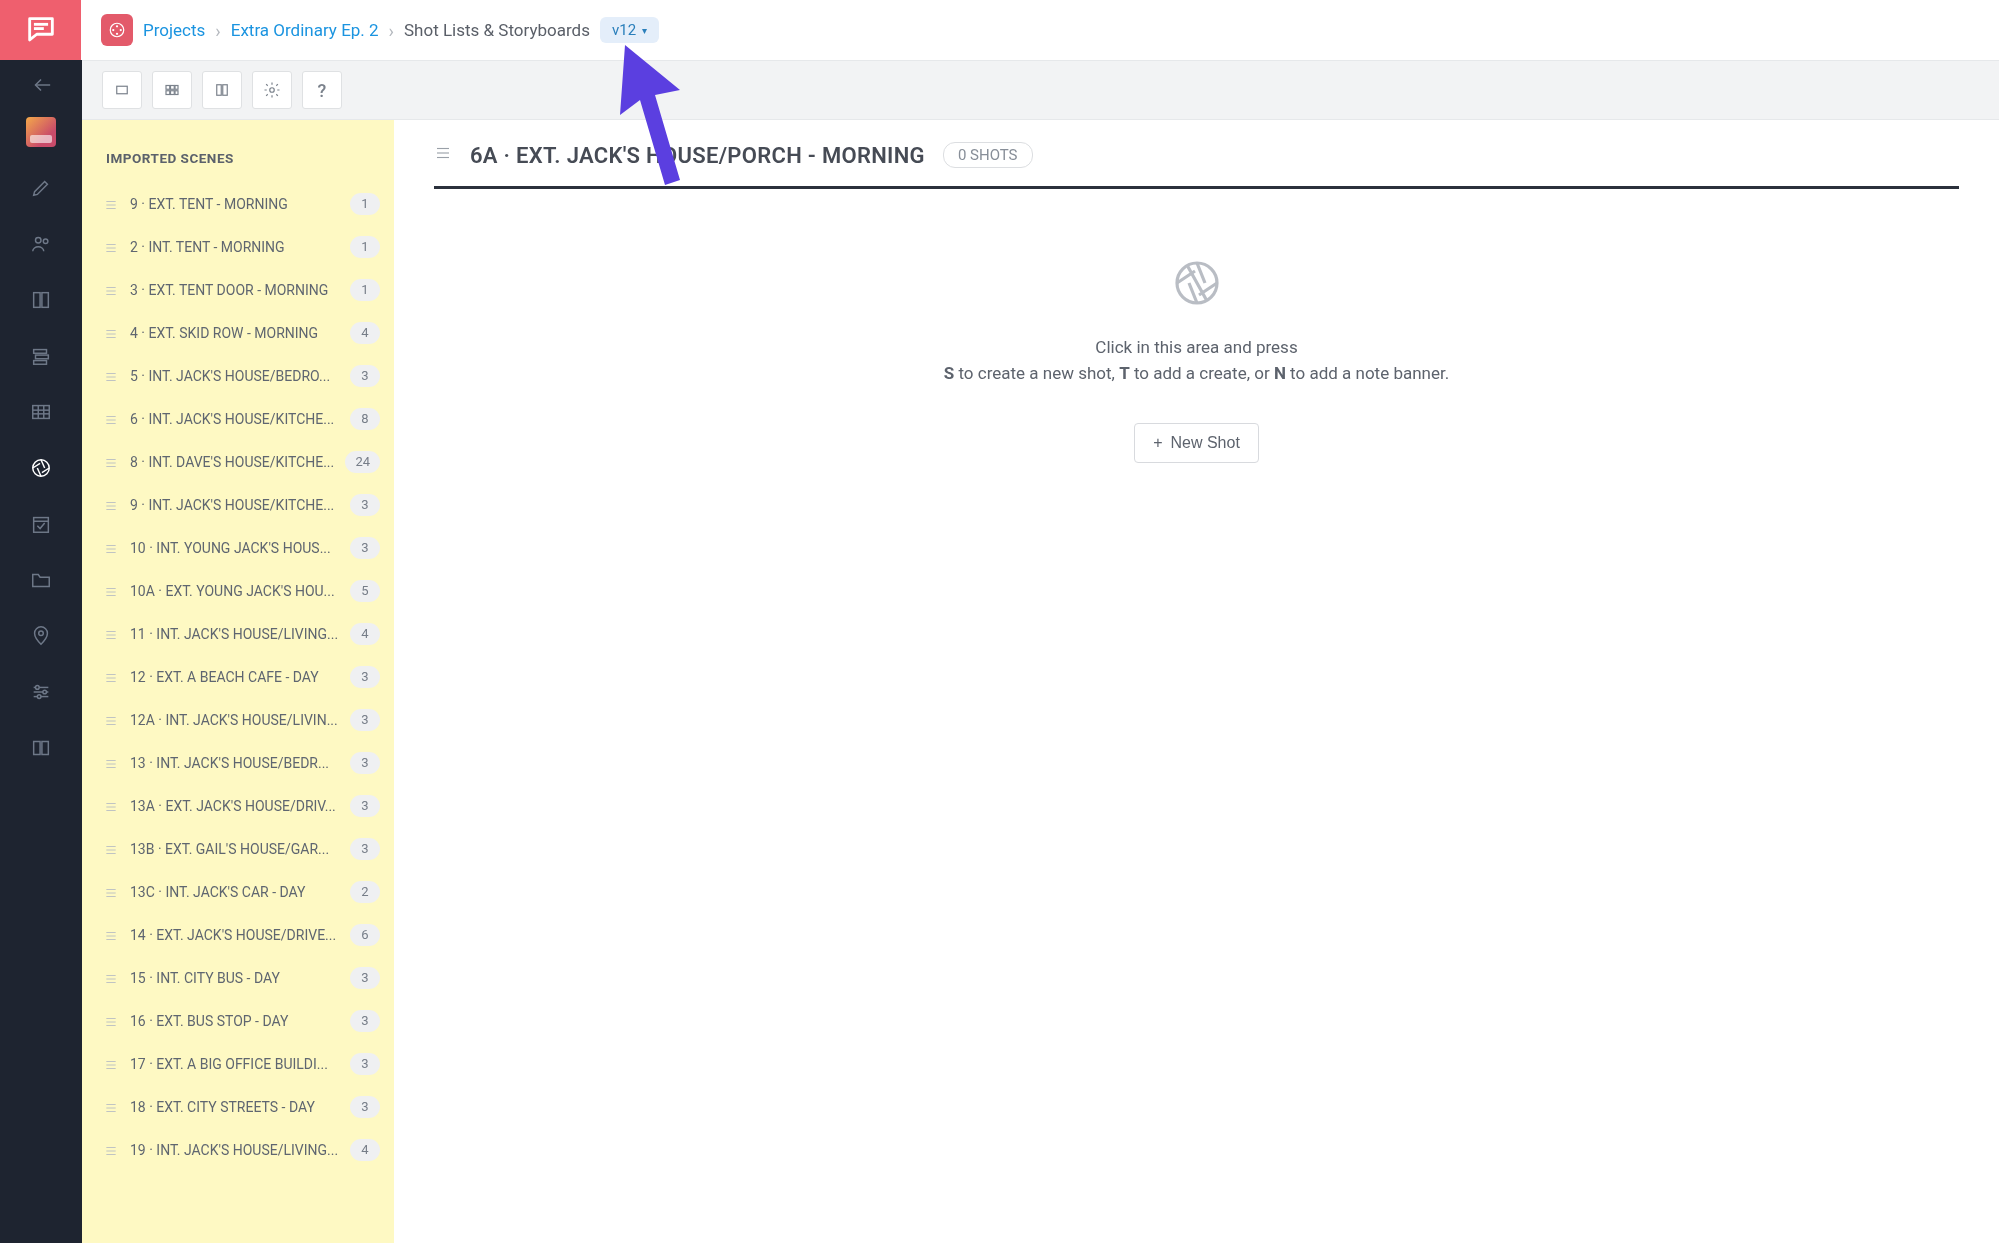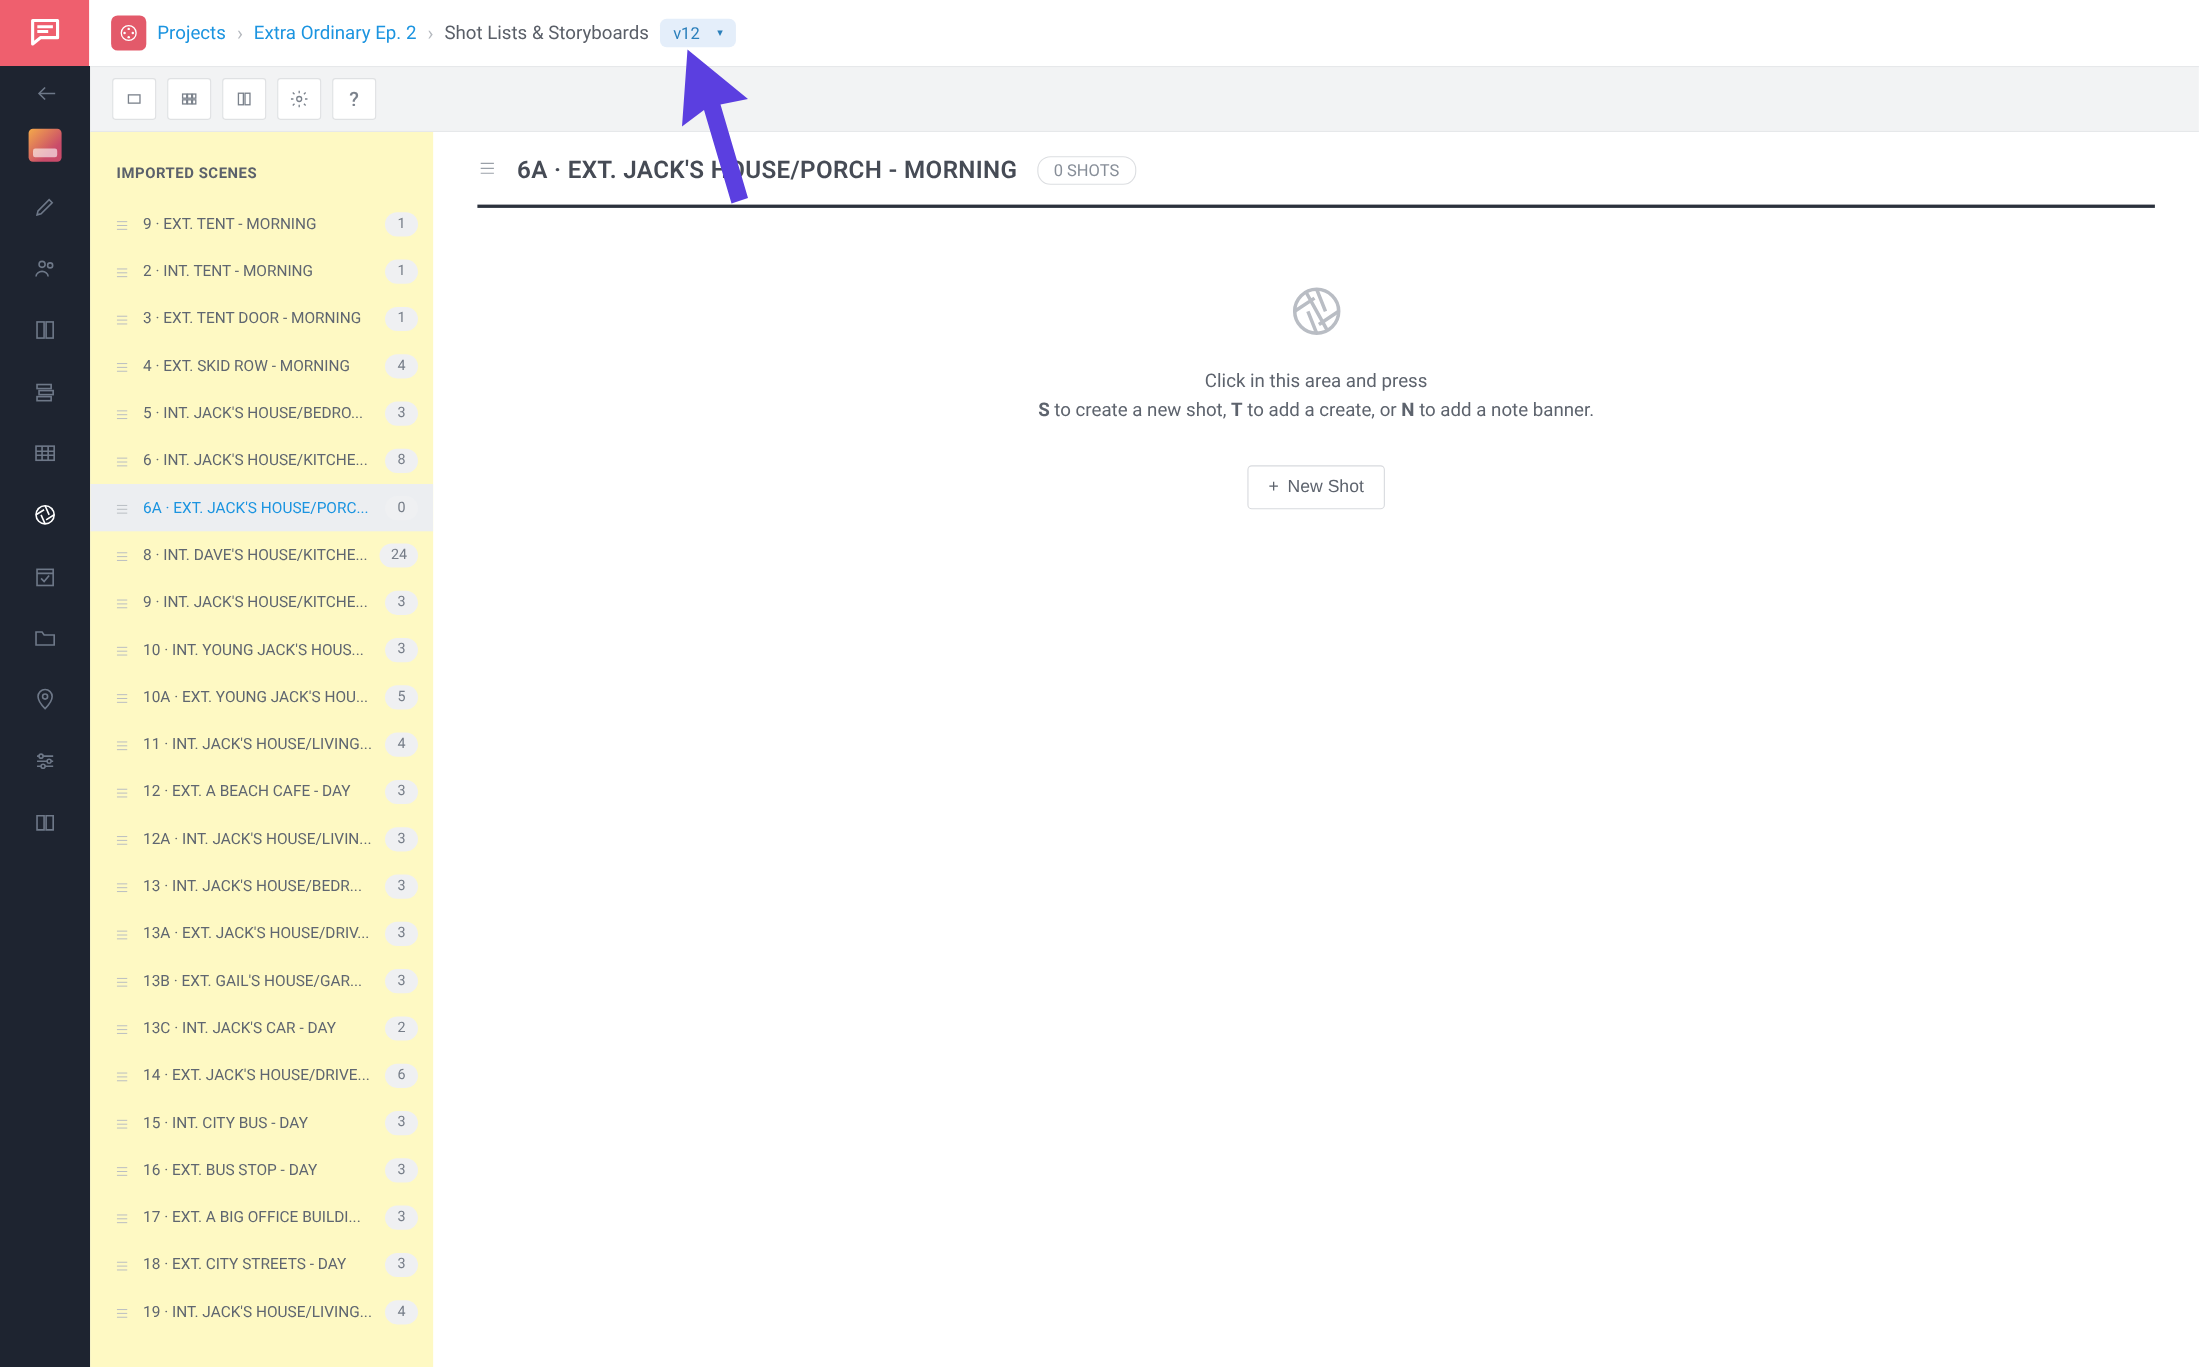--- a/index.html
+++ b/index.html
@@ -65,21 +65,21 @@
 .crumb-badge svg { width:18px; height:18px; fill:#fff; }
 .crumb-link { color: #1b94e0; cursor: pointer; }
 .crumb-sep { color: #b5b9bf; font-size:18px; }
 .crumb-current { color: #5a5f68; }
 .ver-pill {
   background: #e4eefa;
   color: #2a7fbb;
   border-radius: 6px;
   padding: 4px 12px;
   font-size: 15px;
-  display:flex; align-items:center; gap:16px;
+  display:flex; align-items:center; gap:6px;
 }
 .ver-caret { font-size:10px; }
 
 
 .toolbar {
   position: absolute;
   left: 82px; top: 60px; right:0; height: 60px;
   background: #f2f3f4;
   border-top: 1px solid #e6e8ea;
   border-bottom: 1px solid #e6e8ea;
@@ -390,29 +390,20 @@
         <span class="scene-count">3</span>
       </div>
       <div class="scene-row">
         <span class="scene-ic"><svg viewBox="0 0 24 24">
             <line x1="4" y1="6" x2="20" y2="6"></line>
             <line x1="4" y1="12" x2="20" y2="12"></line>
             <line x1="4" y1="18" x2="20" y2="18"></line>
           </svg></span>
         <span class="scene-label">6 · INT. JACK'S HOUSE/KITCHE...</span>
         <span class="scene-count">8</span>
-      </div>
-      <div class="scene-row active">
-        <span class="scene-ic"><svg viewBox="0 0 24 24">
-            <line x1="4" y1="6" x2="20" y2="6"></line>
-            <line x1="4" y1="12" x2="20" y2="12"></line>
-            <line x1="4" y1="18" x2="20" y2="18"></line>
-          </svg></span>
-        <span class="scene-label">6A · EXT. JACK'S HOUSE/PORC...</span>
-        <span class="scene-count">0</span>
       </div>
       <div class="scene-row">
         <span class="scene-ic"><svg viewBox="0 0 24 24">
             <line x1="4" y1="6" x2="20" y2="6"></line>
             <line x1="4" y1="12" x2="20" y2="12"></line>
             <line x1="4" y1="18" x2="20" y2="18"></line>
           </svg></span>
         <span class="scene-label">8 · INT. DAVE'S HOUSE/KITCHE...</span>
         <span class="scene-count">24</span>
       </div>

